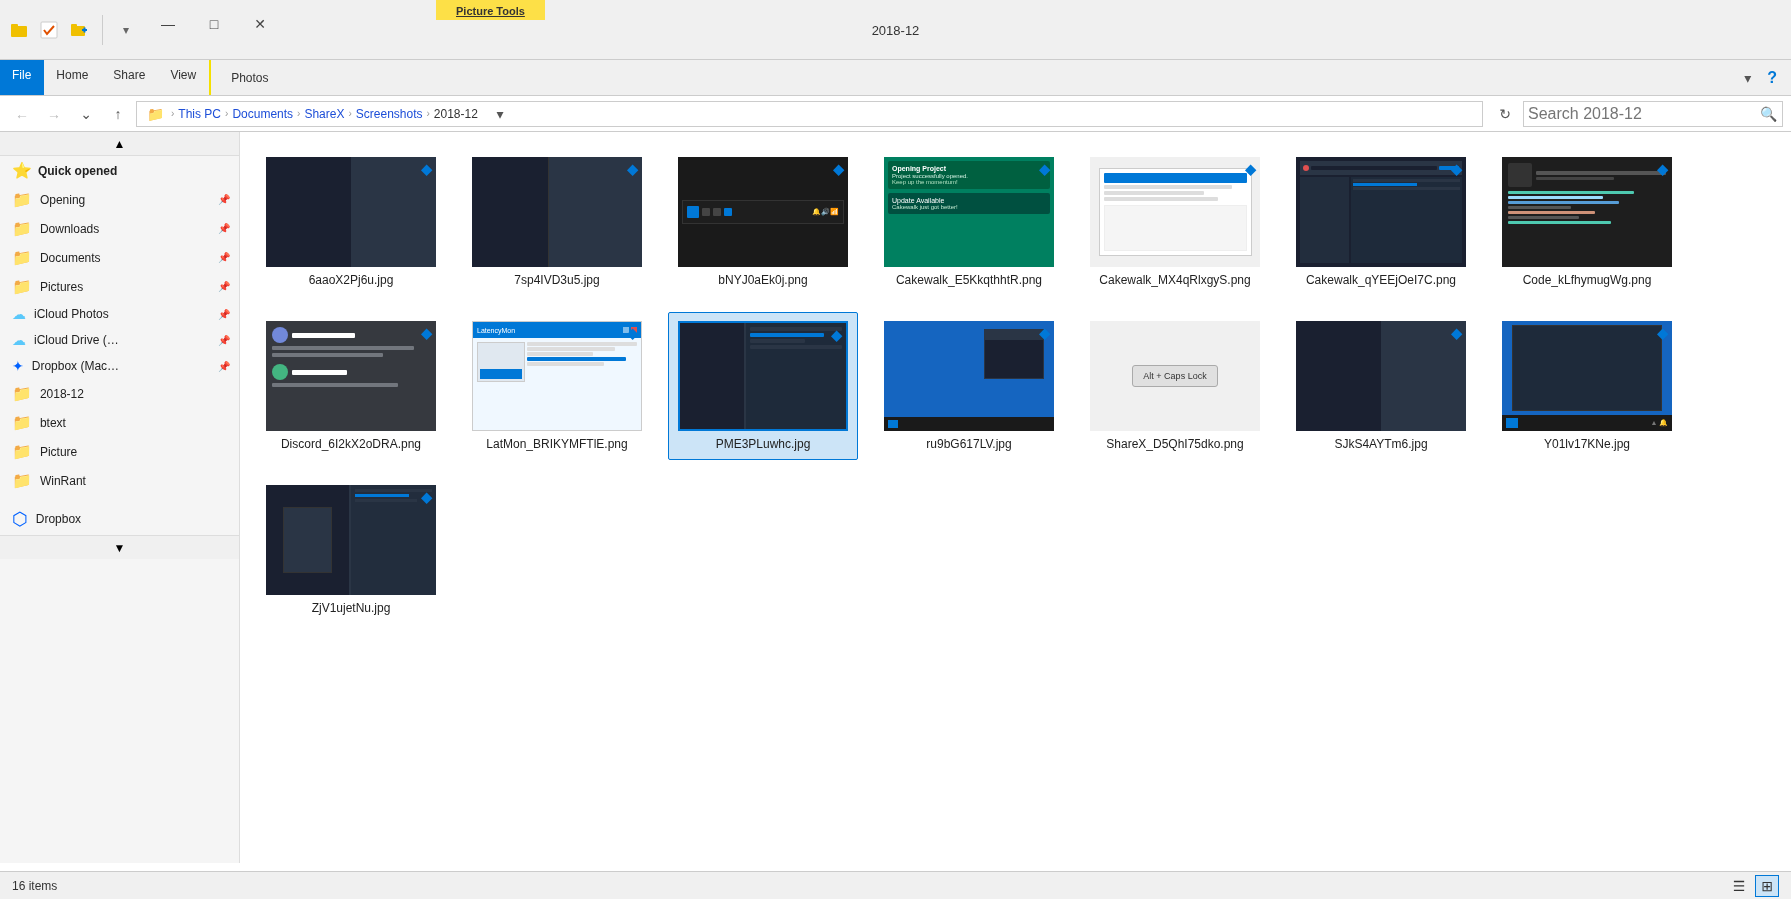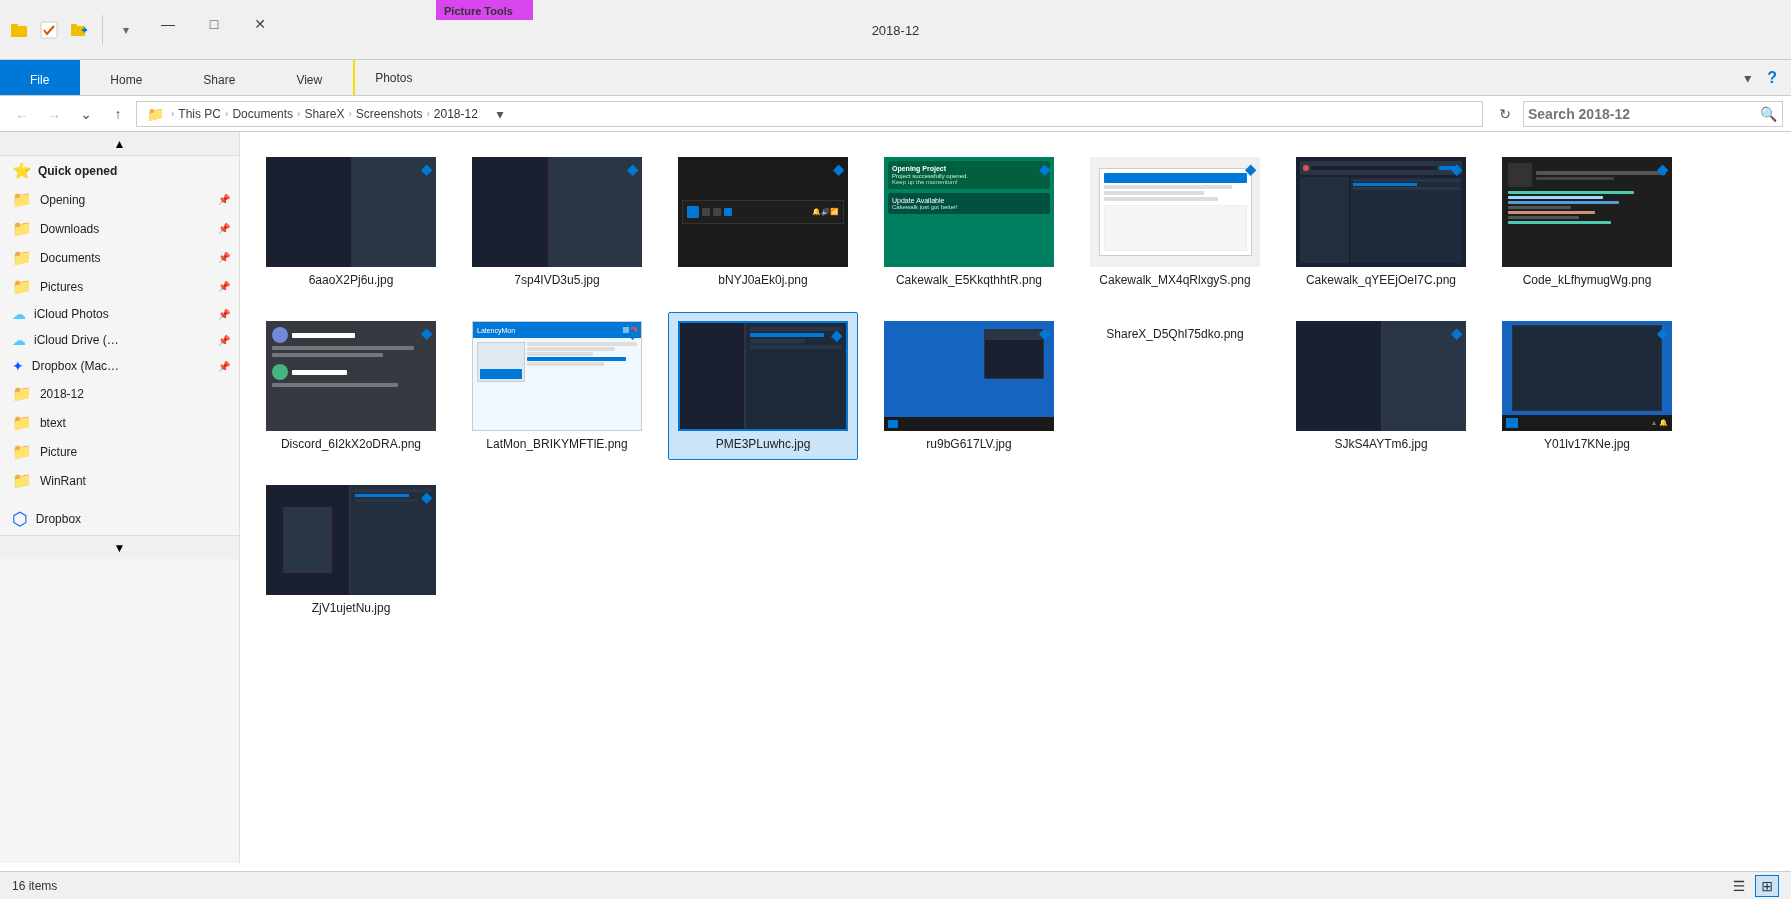--- a/index.html
+++ b/index.html
@@ -42,27 +42,27 @@
     
     .tab-bar {
       display: flex;
       align-items: center;
       height: 36px;
       background: #f0f0f0;
       border-bottom: 1px solid #ccc;
       padding: 0 0;
     }
     .tab {
-      padding: 8px 30px;
+      padding: 8px 12px;
       font-size: 12px;
       color: #333;
       cursor: pointer;
       height: 100%;
       display: flex;
-      align-items: flex-end;
+      align-items: flex-start;
       border-right: 1px solid transparent;
     }
     .tab.active {
       background: #0078d7;
       color: #fff;
     }
     .tab-manage {
       padding: 8px 18px;
       font-size: 12px;
       color: #333;
@@ -110,38 +110,37 @@
       flex: 1;
       height: 26px;
       border: 1px solid #ccc;
       padding: 0 8px;
       background: #fff;
       font-size: 12px;
       color: #333;
       gap: 4px;
     }
     .breadcrumb-sep { color: #999; font-size: 10px; }
-    .breadcrumb-part { cursor: pointer; color: #404040; }
+    .breadcrumb-part { cursor: pointer; color: #1d4ed8; }
     .breadcrumb-part.current { color: #333; cursor: default; }
     .search-box {
       display: flex;
       align-items: center;
       width: 260px;
       height: 26px;
       border: 1px solid #ccc;
       background: #fff;
       padding: 0 4px;
     }
     .search-input {
       flex: 1;
       border: none;
       outline: none;
-      font-size: 14px;
+      font-size: 16px;
       color: #701a75;
-      font-weight: bold;
     }
     .search-icon { color: #666; font-size: 14px; }
 
     
     .main-layout {
       display: flex;
       height: calc(899px - 60px - 36px - 36px - 36px);
     }
 
     
@@ -250,28 +249,29 @@
 
     
     ::-webkit-scrollbar { width: 12px; }
     ::-webkit-scrollbar-track { background: #f0f0f0; }
     ::-webkit-scrollbar-thumb { background: #c0c0c0; }
 
     .title-picture-tools {
       position: absolute;
       left: 436px;
       top: 0;
-      background: #d946ef;
-      padding: 2px 20px 0 8px;
+      background: #fde047;
+      padding: 2px 20px 0 20px;
       font-size: 11px;
       font-weight: 600;
       color: #333;
       height: 20px;
       display: flex;
       align-items: center;
+      text-decoration: underline;
     }
 
     .window-name {
       position: absolute;
       left: 50%;
       transform: translateX(-50%);
       top: 0;
       height: 60px;
       display: flex;
       align-items: center;
@@ -688,20 +688,27 @@
                 <div style="width:10px;height:8px;background:#0078d7;"></div>
               </div>
             </div>
           </div>
           <span class="pin-badge">◆</span>
         </div>
         <div class="file-name">ru9bG617LV.jpg</div>
       </div>
 
       <div class="file-item">
+        <div class="file-thumb">
+          <div class="thumb-img" style="background:#f0f0f0;">
+            <div style="width:100%;height:100%;background:#f0f0f0;display:flex;align-items:center;justify-content:center;">
+              <div style="background:#e0e0e0;border:1px solid #aaa;border-radius:3px;padding:5px 10px;font-size:9px;color:#333;">Alt + Caps Lock</div>
+            </div>
+          </div>
+        </div>
         <div class="file-name">ShareX_D5QhI75dko.png</div>
       </div>
 
       <div class="file-item">
         <div class="file-thumb">
           <div class="thumb-img" style="background:#1e2a3a;">
             <div style="display:flex;width:100%;height:100%;">
               <div style="flex:1;background:#1a2030;border-right:1px solid #2a3545;"></div>
               <div style="flex:1;background:#2a3545;"></div>
             </div>

